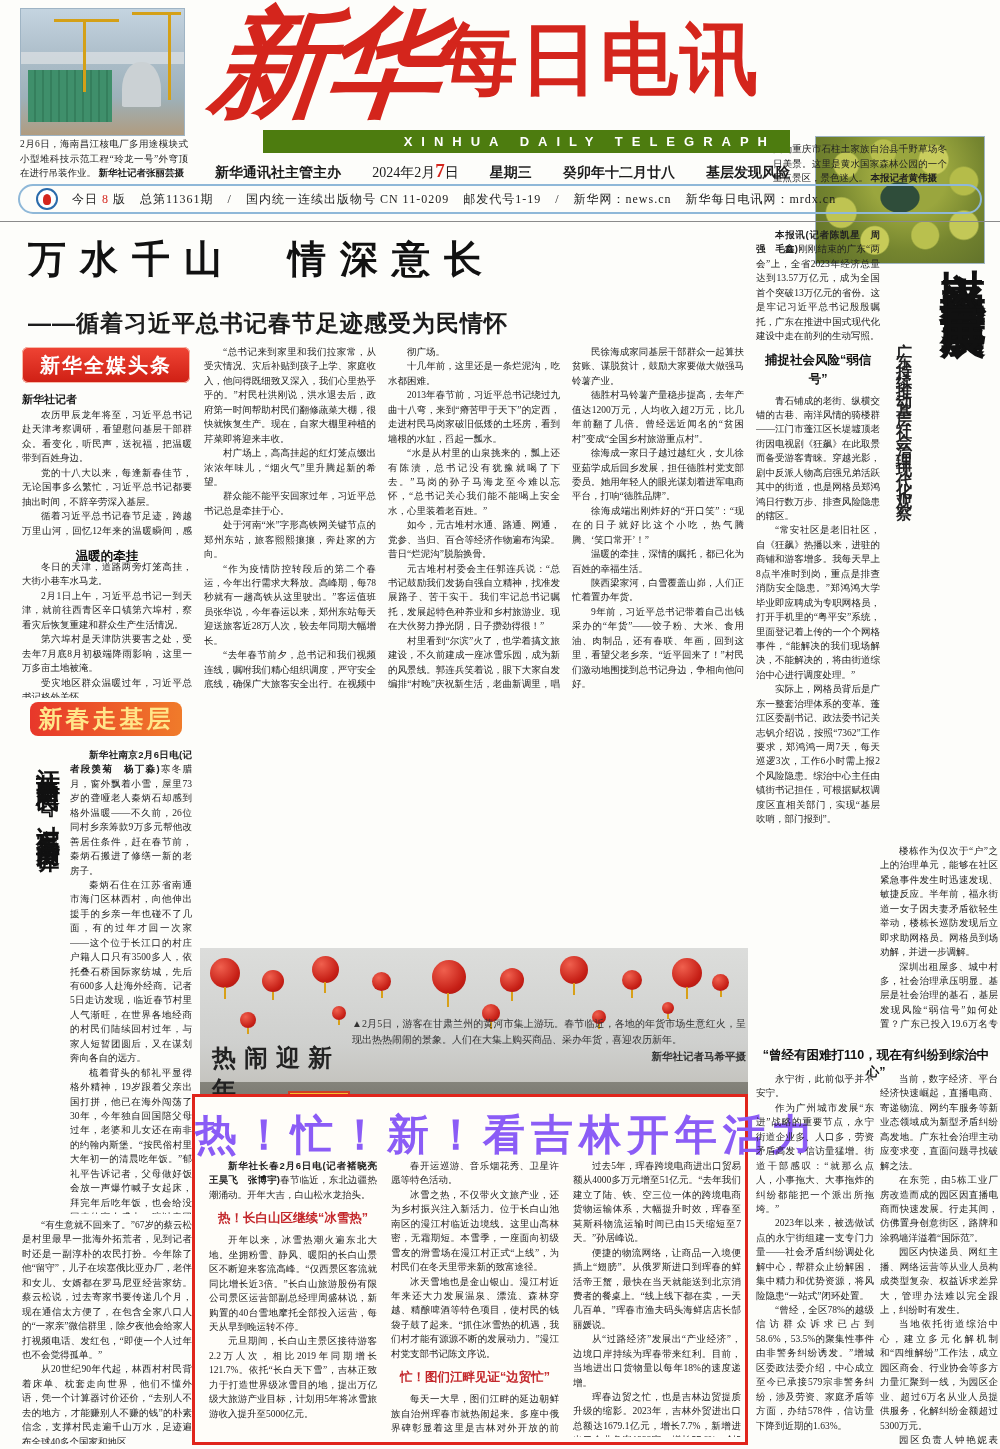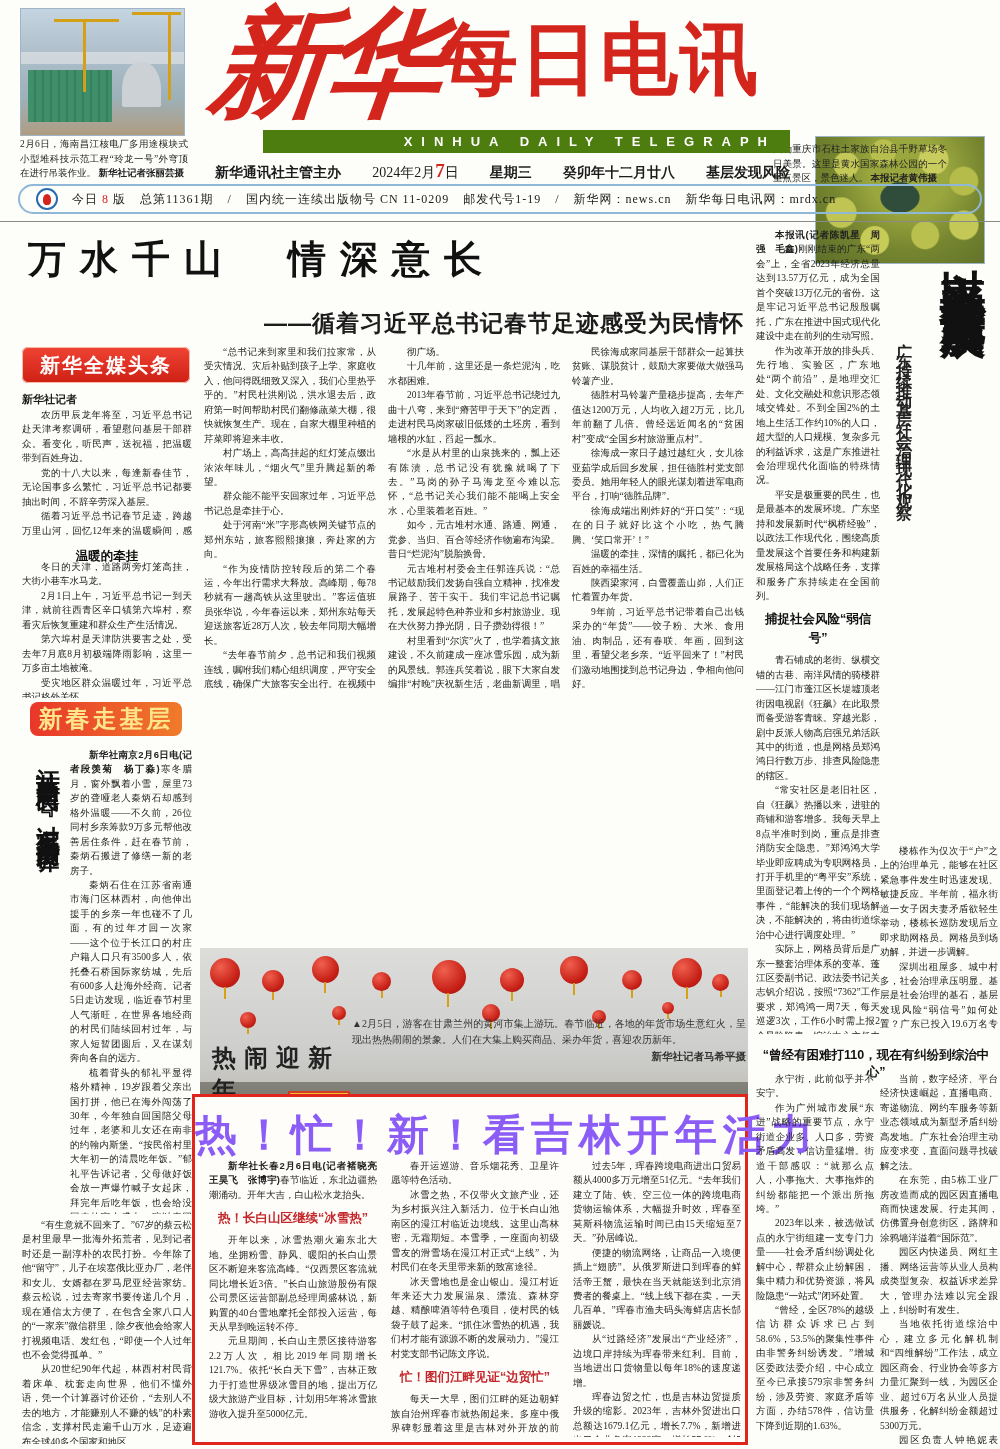--- a/index.html
+++ b/index.html
@@ -42,21 +42,21 @@
   .para { text-indent:2em; text-align:justify; color:#222; }
   .intro { font-weight:bold; font-family:"Liberation Sans","DejaVu Sans",sans-serif; }
   .sec-head { font-family:"Liberation Sans","DejaVu Sans",sans-serif; font-weight:bold;
               text-align:center; font-size:12.5px; margin:7px 0 5px; color:#111; }
   .sec-head.redhead { color:#c3272b; }
 
   
   .main-headline { font-size:38px; font-weight:900; letter-spacing:14px; 
                    color:#111; white-space:nowrap; }
   .main-subtitle { font-family:"Liberation Sans","DejaVu Sans",sans-serif; font-size:23px;
-                   font-weight:bold; text-align:right; letter-spacing:1px; }
+                   font-weight:bold; text-align:left; letter-spacing:1px; }
 
   
   .badge1 { background:linear-gradient(180deg,#ef4434,#cf1f14); color:#fff; border-radius:6px;
             font-size:20px; font-weight:900; text-align:center; line-height:36px;
             letter-spacing:2px; box-shadow:inset 0 0 0 1px #f8b9a9; }
   .badge2 { background:linear-gradient(90deg,#e8372a,#f07b2a); color:#ffe68a; border-radius:8px 8px 8px 8px;
             font-size:24px; font-weight:900; text-align:center; line-height:34px; letter-spacing:3px; }
 
   
   .vert { writing-mode:vertical-rl; text-orientation:upright; font-weight:900; color:#111; }
@@ -301,24 +301,20 @@
         </div>
 
     </div>
   </div>
 
   <div class="abs vert v-right" style="left:922px; top:232px; height:600px; width:72px;">以高水平安全护航高质量发展</div>
   <div class="abs vert v-right-sub" style="left:888px; top:330px; height:480px; width:26px;">广东持续推动基层社会治理现代化观察</div>
 
   <div class="abs col" style="left:756px; top:228px; width:124px; height:806px;">
     <p class="para"><b class="intro">本报讯(记者陈凯星　周强　毛鑫)</b><span>刚刚结束的广东“两会”上，全省2023年经济总量达到13.57万亿元，成为全国首个突破13万亿元的省份。这是牢记习近平总书记殷殷嘱托，广东在推进中国式现代化建设中走在前列的生动写照。</span></p>
-    <div>
-        <p class="para">作为改革开放的排头兵、先行地、实验区，广东地处“两个前沿”，是地理交汇处、文化交融处和意识形态领域交锋处。不到全国2%的土地上生活工作约10%的人口，超大型的人口规模、复杂多元的利益诉求，这是广东推进社会治理现代化面临的特殊情况。</p>
-        <p class="para">平安是极重要的民生，也是最基本的发展环境。广东坚持和发展新时代“枫桥经验”，以政法工作现代化，围绕高质量发展这个首要任务和构建新发展格局这个战略任务，支撑和服务广东持续走在全国前列。</p>
-      </div>
     <div class="sec-head">捕捉社会风险“弱信号”</div>
     <div>
         <p class="para">青石铺成的老街、纵横交错的古巷、南洋风情的骑楼群——江门市蓬江区长堤墟顶老街因电视剧《狂飙》在此取景而备受游客青睐。穿越光影，剧中反派人物高启强兄弟活跃其中的街道，也是网格员郑鸿鸿日行数万步、排查风险隐患的辖区。</p>
         <p class="para">“常安社区是老旧社区，自《狂飙》热播以来，进驻的商铺和游客增多。我每天早上8点半准时到岗，重点是排查消防安全隐患。”郑鸿鸿大学毕业即应聘成为专职网格员，打开手机里的“粤平安”系统，里面登记着上传的一个个网格事件，“能解决的我们现场解决，不能解决的，将由街道综治中心进行调度处理。”</p>
         <p class="para">实际上，网格员背后是广东一整套治理体系的变革。蓬江区委副书记、政法委书记关志钒介绍说，按照“7362”工作要求，郑鸿鸿一周7天，每天巡逻3次，工作6小时需上报2个风险隐患。综治中心主任由镇街书记担任，可根据赋权调度区直相关部门，实现“基层吹哨，部门报到”。</p>
       </div>
   </div>
   <div class="abs col" style="left:880px; top:844px; width:118px; height:190px;">
     <div>
         <p class="para">楼栋作为仅次于“户”之上的治理单元，能够在社区紧急事件发生时迅速发现、敏捷反应。半年前，福永街道一女子因夫妻矛盾欲轻生举动，楼栋长巡防发现后立即求助网格员。网格员到场劝解，并进一步调解。</p>

